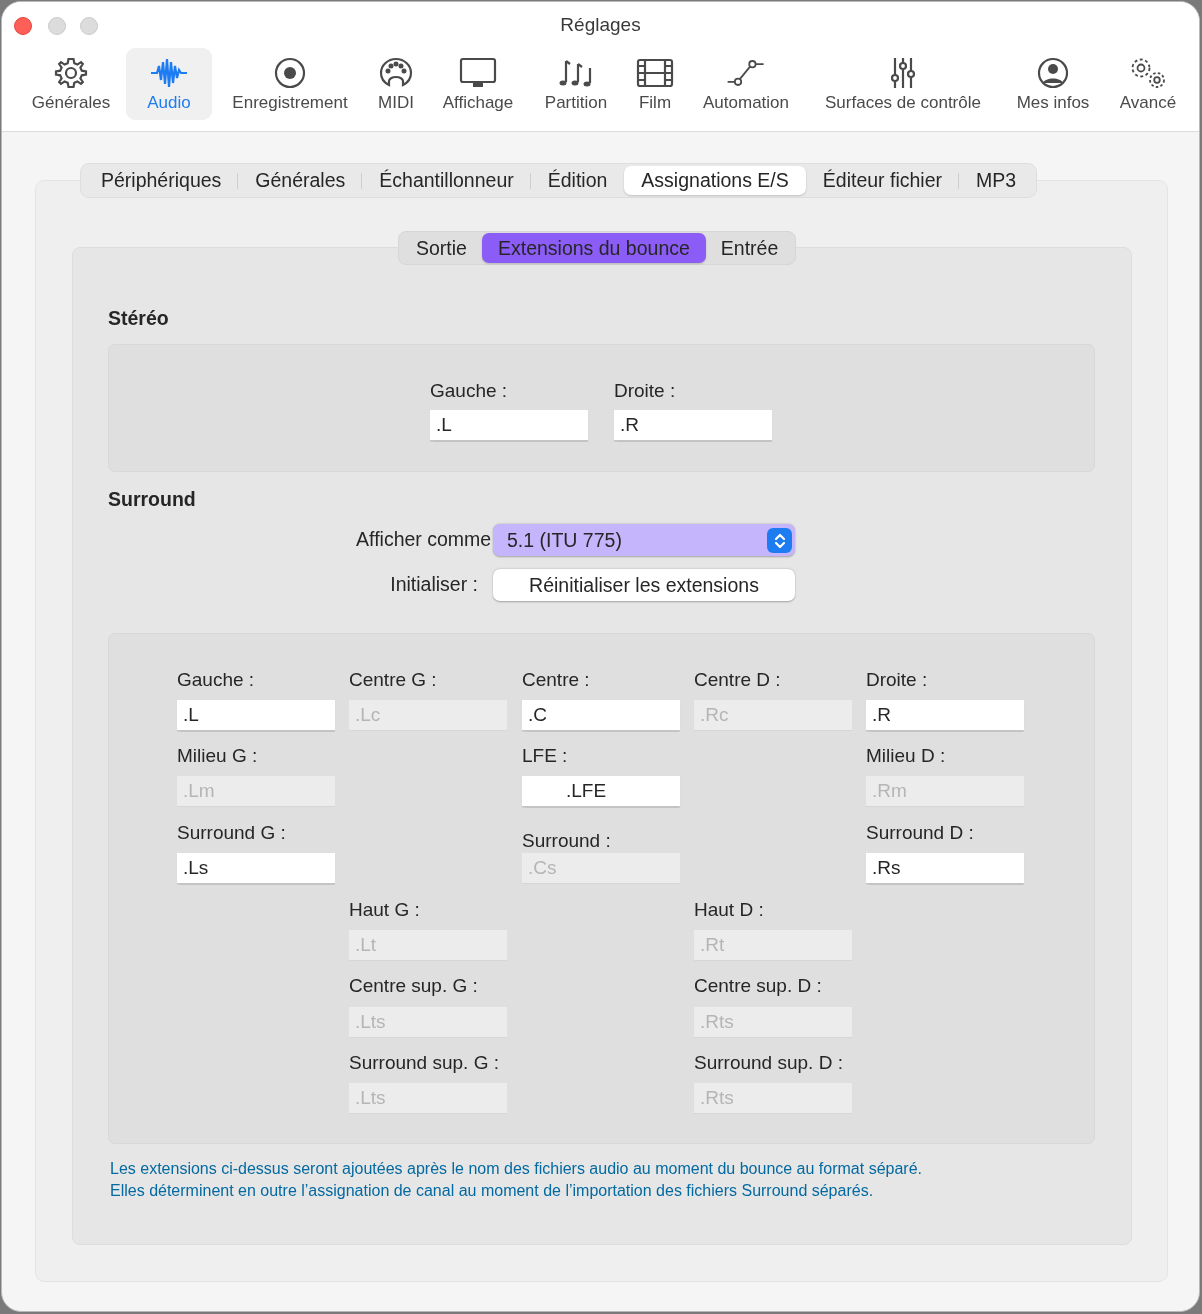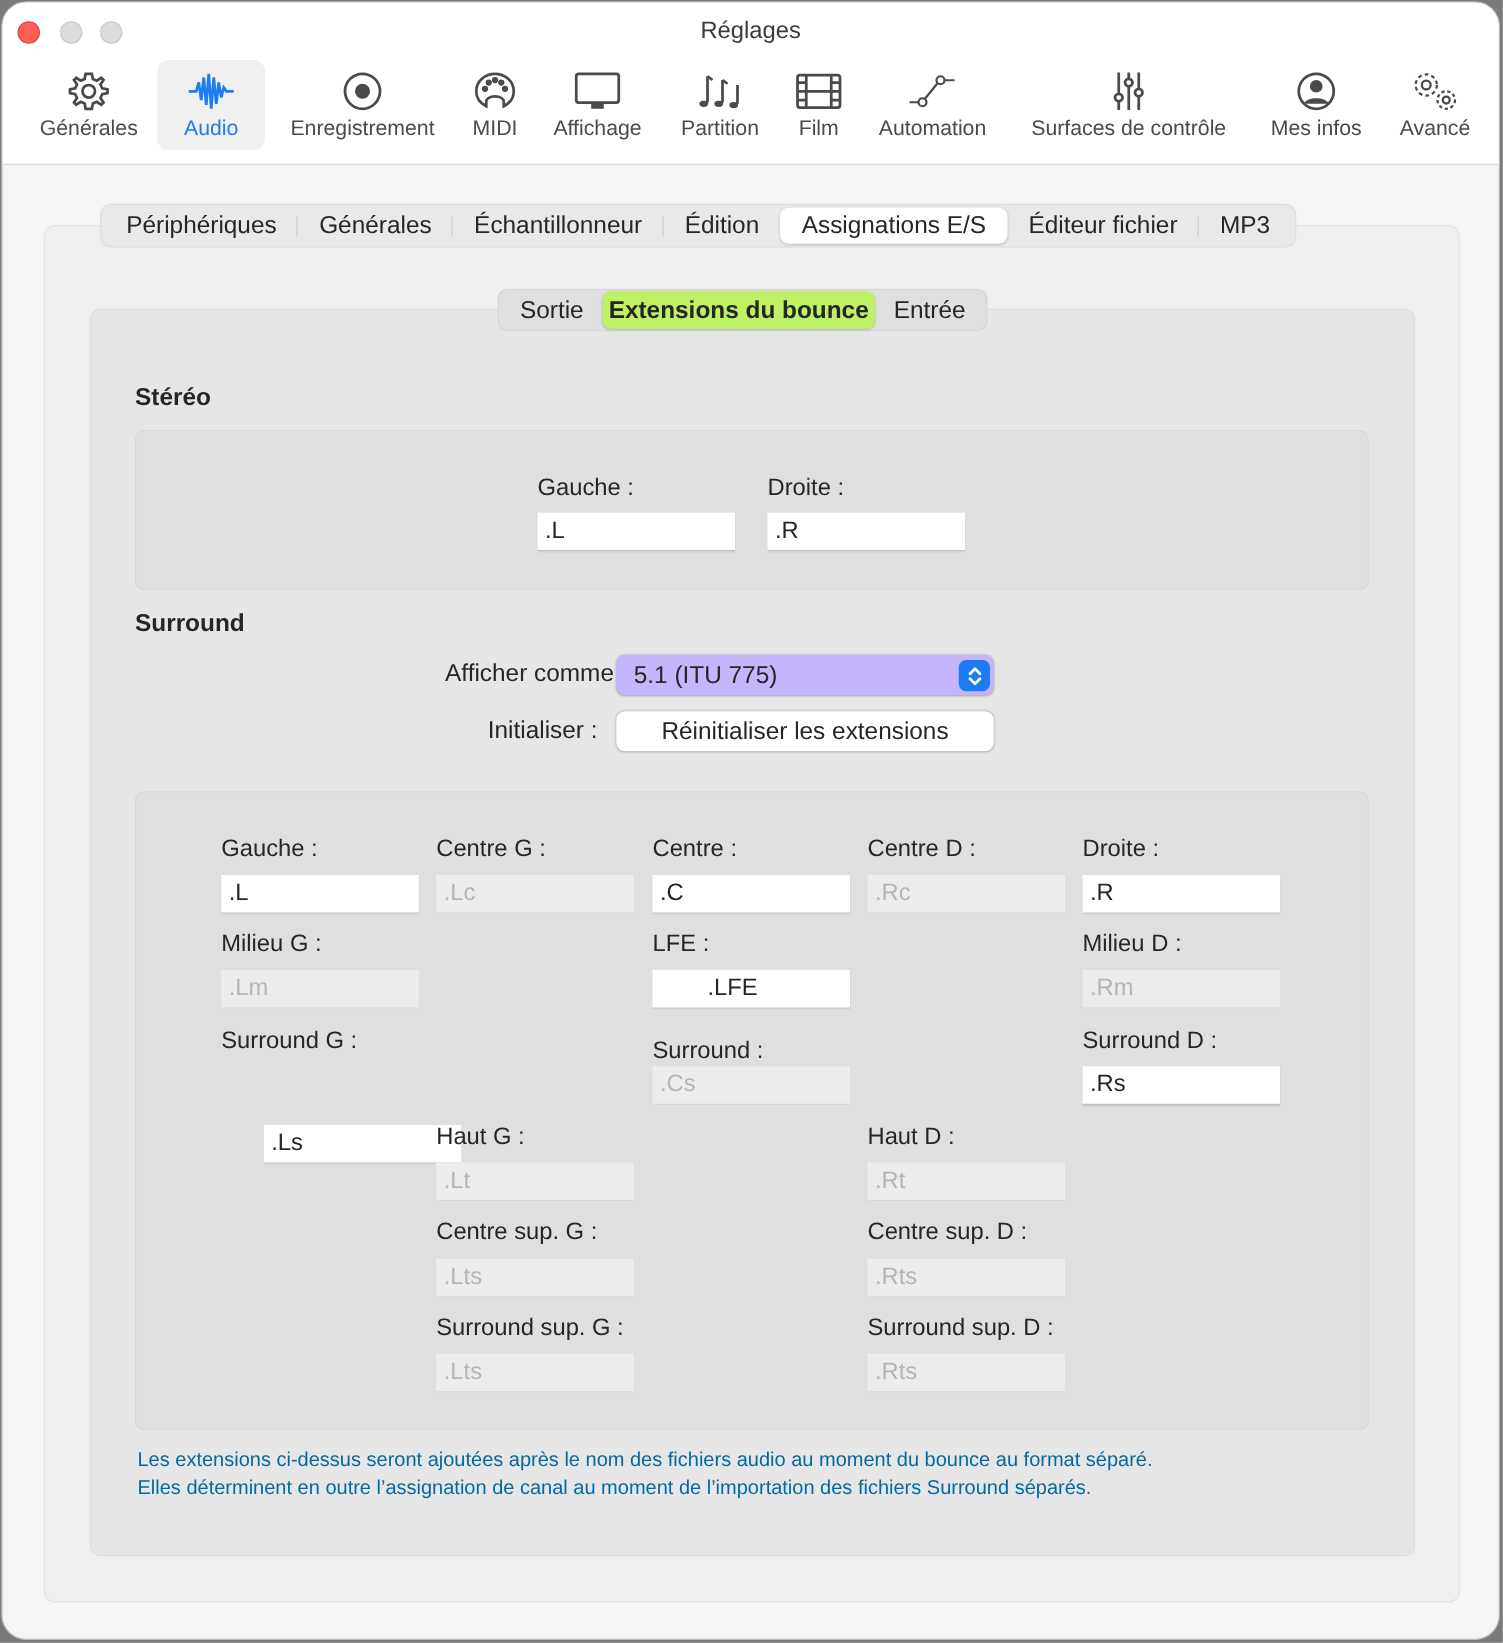--- a/index.html
+++ b/index.html
@@ -65,21 +65,21 @@
   }
   .sub-tabs {
     position: absolute; left: 396px; top: 229px; height: 34px;
     background: #dfdfdf; border-radius: 8px; border: 1px solid #d6d6d6;
     display: flex; align-items: center; padding: 0 2px;
   }
   .sub-tab {
     height: 30px; padding: 0 15px; font-size: 19.5px; color: #262626;
     display: flex; align-items: center; white-space: nowrap;
   }
-  .sub-tab.active { background: #bef264; border-radius: 7px; box-shadow: 0 1px 2px rgba(0,0,0,0.18); padding: 0 5px; font-weight: bold; }
+  .sub-tab.active { background: #8b5cf6; border-radius: 7px; box-shadow: 0 1px 2px rgba(0,0,0,0.18); padding: 0 16px; }
 
   .section-title { position: absolute; font-size: 19.5px; font-weight: bold; color: #262626; }
 
   .panel {
     position: absolute; background: #dfdfdf; border-radius: 7px; border: 1px solid #d8d8d8;
   }
 
   .field-label { position: absolute; font-size: 19px; color: #262626; white-space: nowrap; }
   .field-input {
     position: absolute; width: 158px; height: 31px; background: #ffffff;
@@ -312,21 +312,21 @@
   <div class="field-label" style="left:175px;top:743px;">Milieu G :</div>
   <input class="field-input disabled" disabled="" style="left: 175px; top: 774px;" value=".Lm">
 
   <div class="field-label" style="left:520px;top:743px;">LFE :</div>
   <input class="field-input" style="left: 520px; top: 774px; padding-left: 44px;" value=".LFE">
 
   <div class="field-label" style="left:864px;top:743px;">Milieu D :</div>
   <input class="field-input disabled" disabled="" style="left: 864px; top: 774px;" value=".Rm">
 
   <div class="field-label" style="left:175px;top:820px;">Surround G :</div>
-  <input class="field-input" style="left: 175px; top: 898px; margin-left: 34px;" value=".Ls">
+  <input class="field-input" style="left: 175px; top: 851px;" value=".Ls">
 
   <div class="field-label" style="left:520px;top:828px;">Surround :</div>
   <input class="field-input disabled" disabled="" style="left: 520px; top: 851px;" value=".Cs">
 
   <div class="field-label" style="left:864px;top:820px;">Surround D :</div>
   <input class="field-input" style="left: 864px; top: 851px;" value=".Rs">
 
   <div class="field-label" style="left:347px;top:897px;">Haut G :</div>
   <input class="field-input disabled" disabled="" style="left: 347px; top: 928px;" value=".Lt">
 

